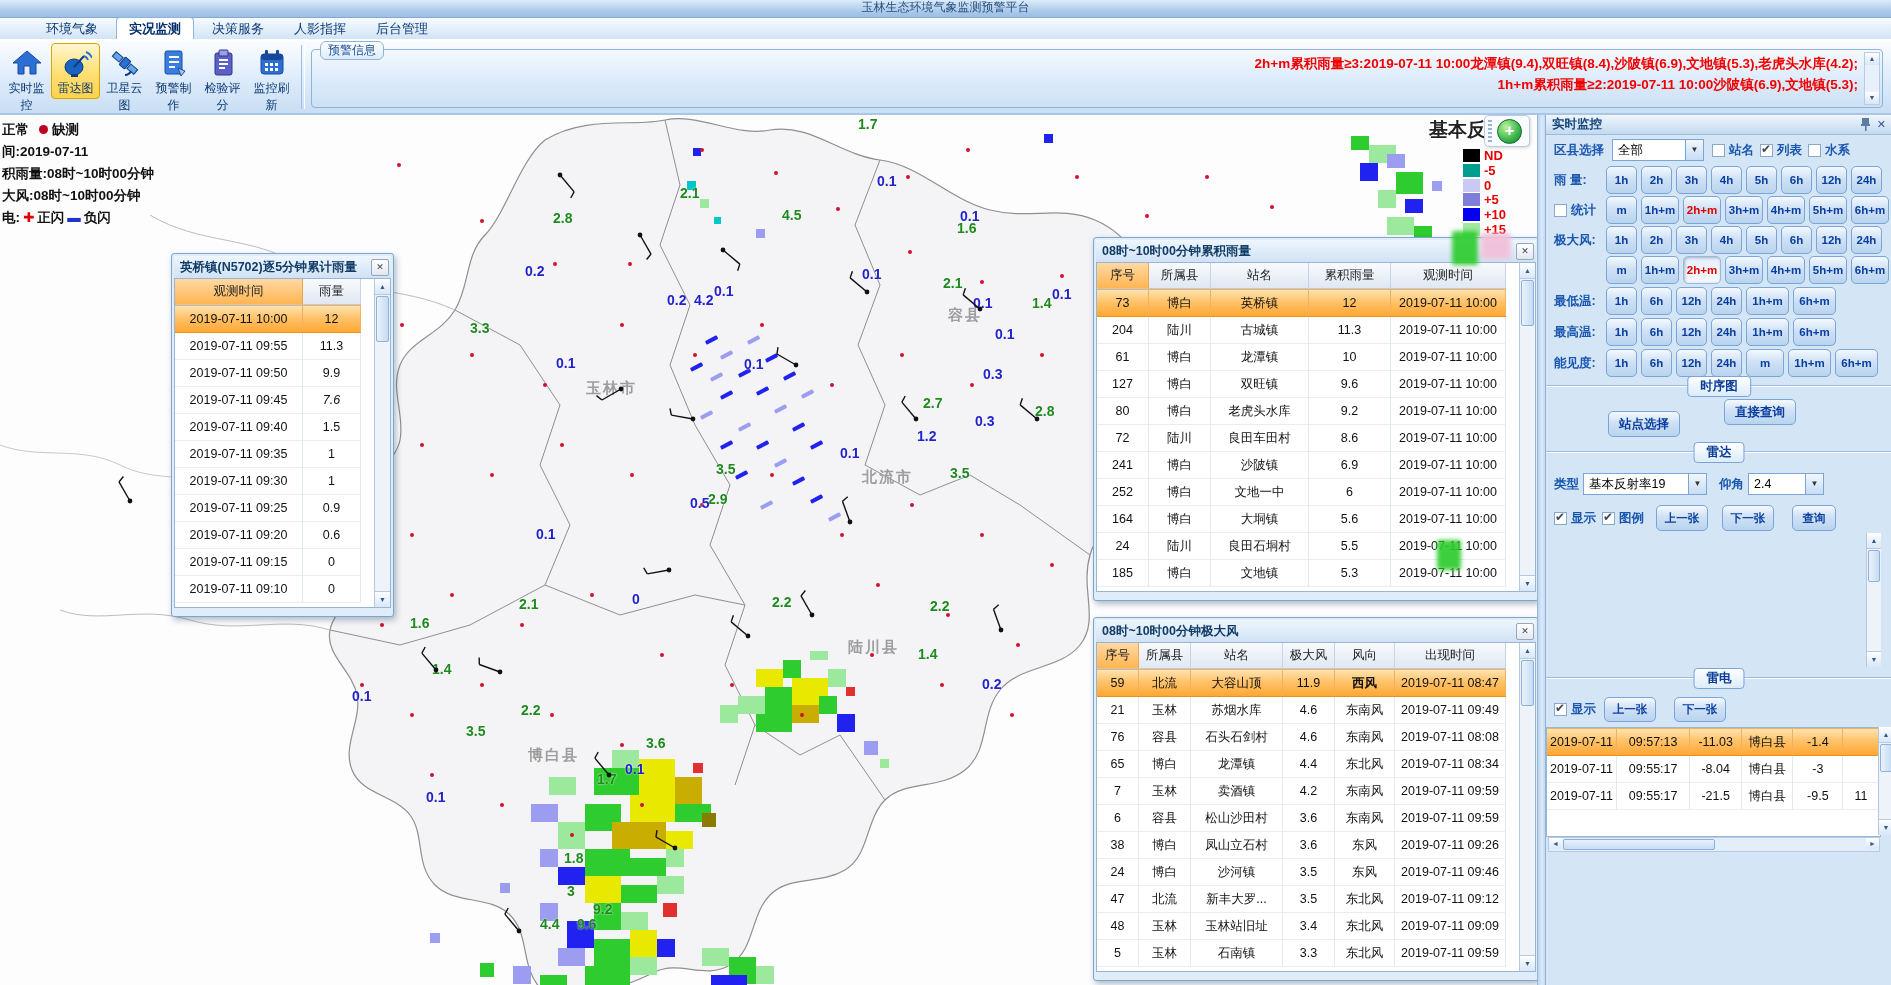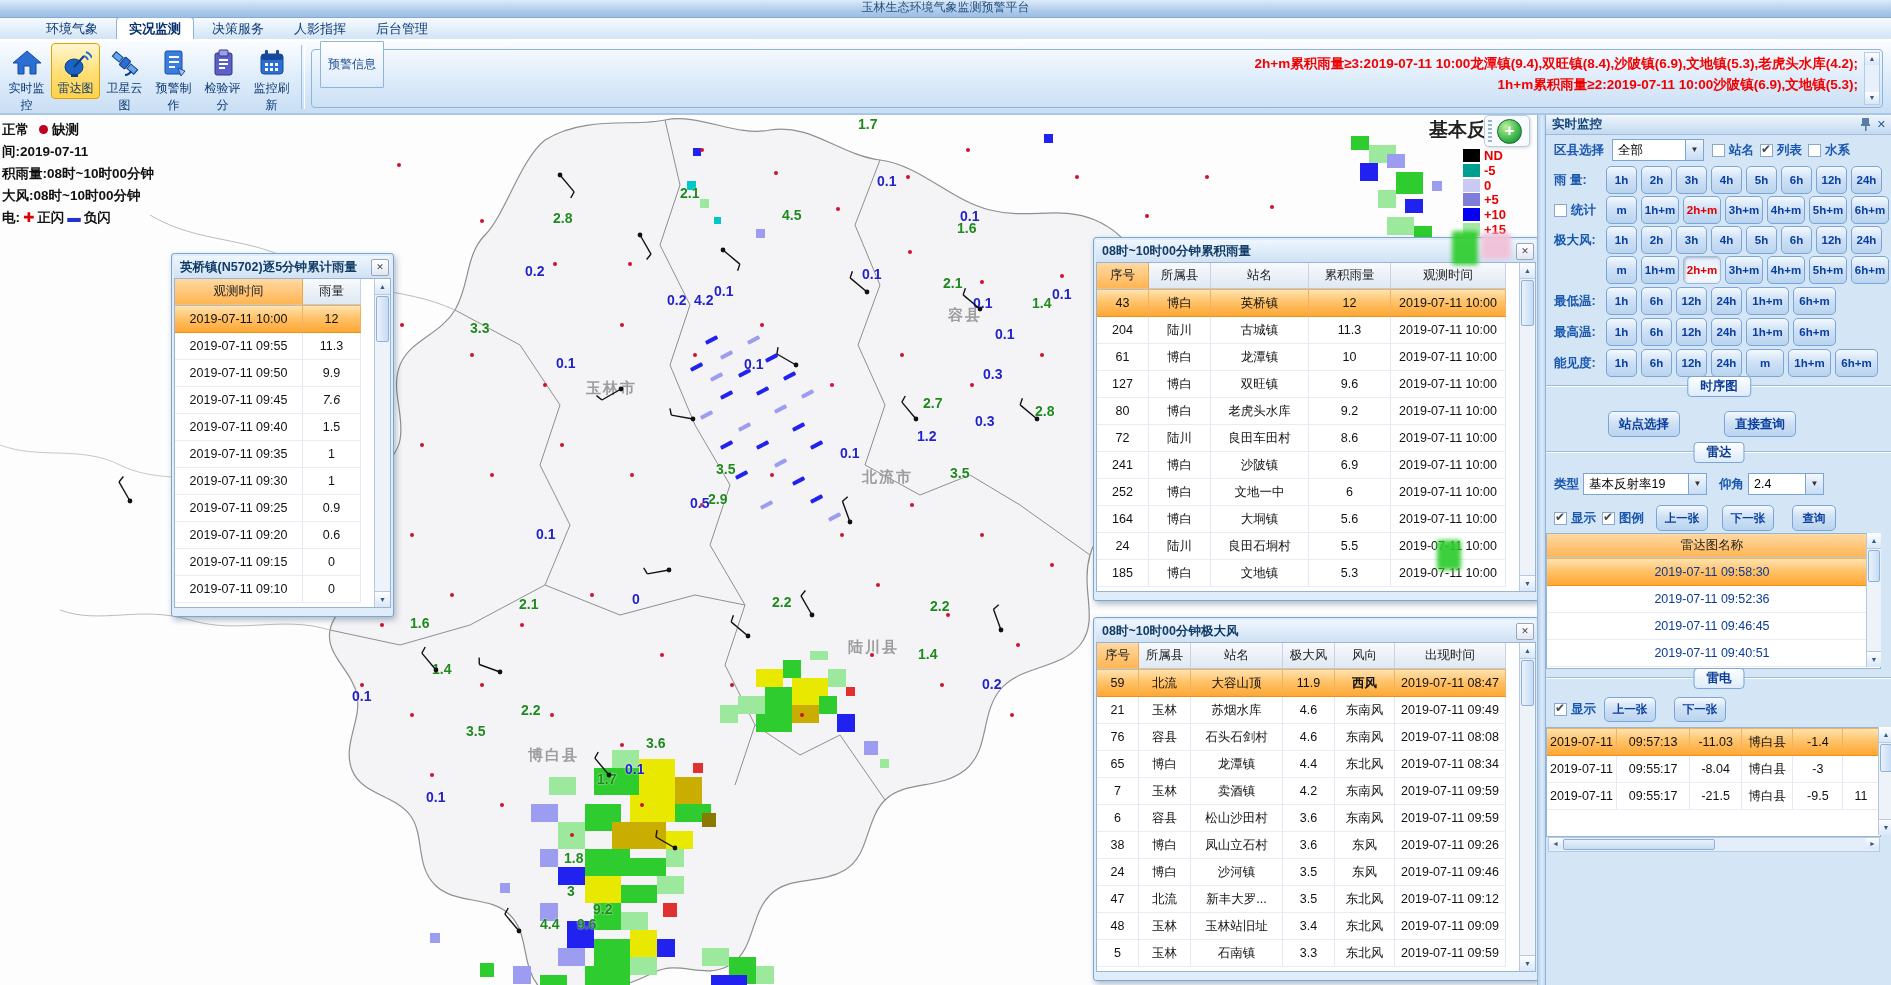--- a/index.html
+++ b/index.html
@@ -19,22 +19,22 @@
   .toolband{height:72px;display:flex;background:linear-gradient(#fbfdff,#dcebfa 55%,#c9def4);
             border-bottom:2px solid #a9c6e4;}
   .toolbar{display:flex;align-items:flex-start;padding:2px 2px 0 2px;}
   .toolbtn{width:47px;text-align:center;font-size:12px;color:#0d3a75;padding:2px 0 1px 0;
            border-radius:4px;border:1px solid transparent;}
   .toolbtn .ticon{display:block;height:34px;}
   .toolbtn .ticon svg{width:32px;height:32px;margin-top:1px;}
   .toolbtn.active{background:linear-gradient(#fff6cf,#ffdf73 55%,#ffd24d);border:1px solid #dca400;}
   .groove{width:2px;border-left:1px solid #9fbeE0;border-right:1px solid #ffffff;margin:4px 3px;}
   .alerts{flex:1;position:relative;margin:8px 8px 5px 3px;border:1px solid #8fb4da;border-radius:4px;}
-  .alerts-label{position:absolute;top:-9px;left:8px;border:1px solid #8fb4da;border-radius:1px;
-                background:linear-gradient(#ffffff,#ddebfa);padding:14px 7px;font-size:12px;color:#1d5093;}
+  .alerts-label{position:absolute;top:-9px;left:8px;border:1px solid #8fb4da;border-radius:6px;
+                background:linear-gradient(#ffffff,#ddebfa);padding:0 7px;font-size:12px;color:#1d5093;}
   .alert-lines{position:absolute;right:24px;top:3px;text-align:right;color:#f10000;font-weight:bold;
                font-size:13.5px;line-height:21px;white-space:nowrap;}
   .alert-scroll{position:absolute;right:2px;top:2px;bottom:2px;width:14px;background:#e8f1fb;
                 border:1px solid #b6cce4;}
   .alert-scroll .sarr{position:absolute;left:0;right:0;height:12px;text-align:center;font-size:7px;
                 color:#35598a;background:linear-gradient(#fdfeff,#d9e7f7);line-height:12px;}
   .alert-scroll .sarr.dn{bottom:0;}
   
   .main{position:relative;height:873px;}
   .map{position:absolute;left:0;top:0;width:1537px;height:873px;background:#fdfdfe;overflow:hidden;}
@@ -711,21 +711,21 @@
         <div class="wbody" style="height:328px">
           <div class="wtable" id="tbl-b">
               <div class="thead">
                 <div class="th th-first" style="width: 52px;">序号</div>
                 <div class="th" style="width: 62px;">所属县</div>
                 <div class="th" style="width: 98px;">站名</div>
                 <div class="th" style="width: 82px;">累积雨量</div>
                 <div class="th" style="width: 115px;">观测时间</div>
               </div>
               <div class="tr sel">
-                <div class="td" style="width: 52px;">43</div>
+                <div class="td" style="width: 52px;">73</div>
                 <div class="td" style="width: 62px;">博白</div>
                 <div class="td" style="width: 98px;">英桥镇</div>
                 <div class="td" style="width: 82px;">12</div>
                 <div class="td" style="width: 115px;">2019-07-11 10:00</div>
               </div>
               <div class="tr">
                 <div class="td" style="width: 52px;">204</div>
                 <div class="td" style="width: 62px;">陆川</div>
                 <div class="td" style="width: 98px;">古城镇</div>
                 <div class="td" style="width: 82px;">11.3</div>
@@ -1039,21 +1039,21 @@
             <div class="sbtn w1">24h</div>
             <div class="sbtn w2">m</div>
             <div class="sbtn w3">1h+m</div>
             <div class="sbtn w3">6h+m</div>
           </div>
       </div>
 
       <div class="hr" style="top:270px"></div>
       <div class="grp" style="top:261px">时序图</div>
       <div class="sbtn big" style="top:296px;left:62px">站点选择</div>
-      <div class="sbtn big" style="top:296px;left:178px">直接查询</div>
+      <div class="sbtn big" style="top:284px;left:178px">直接查询</div>
 
       <div class="hr" style="top:336px"></div>
       <div class="grp" style="top:327px">雷达</div>
 
       <div class="sb-row" style="top:358px">
         <span style="font-weight:600;margin-right:4px">类型</span>
         <div class="combo" style="width:124px">
           <span class="cval">基本反射率19</span>
           <span class="arrow">▼</span>
         </div>
@@ -1067,37 +1067,20 @@
       <div class="sb-row" style="top:390px">
         <span class="cb on"></span>
         <span class="cblab">显示</span>
         <span class="cb on"></span>
         <span class="cblab">图例</span>
         <div class="sbtn" style="width:52px;height:26px;margin-left:6px">上一张</div>
         <div class="sbtn" style="width:52px;height:26px;margin-left:14px">下一张</div>
         <div class="sbtn" style="width:44px;height:26px;margin-left:18px">查询</div>
       </div>
 
-      <div class="slist" id="radar-list" style="top:418px;height:134px">
-          <div class="thead">
-            <div class="th th-first" style="width: 331px; height: 24px;">雷达图名称</div>
-          </div>
-          <div class="tr sel">
-            <div class="td" style="width: 331px; color: rgb(11, 59, 149);">2019-07-11 09:58:30</div>
-          </div>
-          <div class="tr">
-            <div class="td" style="width: 331px; color: rgb(11, 59, 149);">2019-07-11 09:52:36</div>
-          </div>
-          <div class="tr">
-            <div class="td" style="width: 331px; color: rgb(11, 59, 149);">2019-07-11 09:46:45</div>
-          </div>
-          <div class="tr">
-            <div class="td" style="width: 331px; color: rgb(11, 59, 149);">2019-07-11 09:40:51</div>
-          </div>
-        </div>
       <div class="vscroll" style="left:320px;top:418px;height:134px;bottom:auto;width:14px">
         <div class="vs-btn">▲</div>
         <div class="vs-thumb" style="height:30px"></div>
         <div class="vs-btn dn">▼</div>
       </div>
 
       <div class="hr" style="top:562px"></div>
       <div class="grp" style="top:553px">雷电</div>
 
       <div class="sb-row" style="top:582px">

